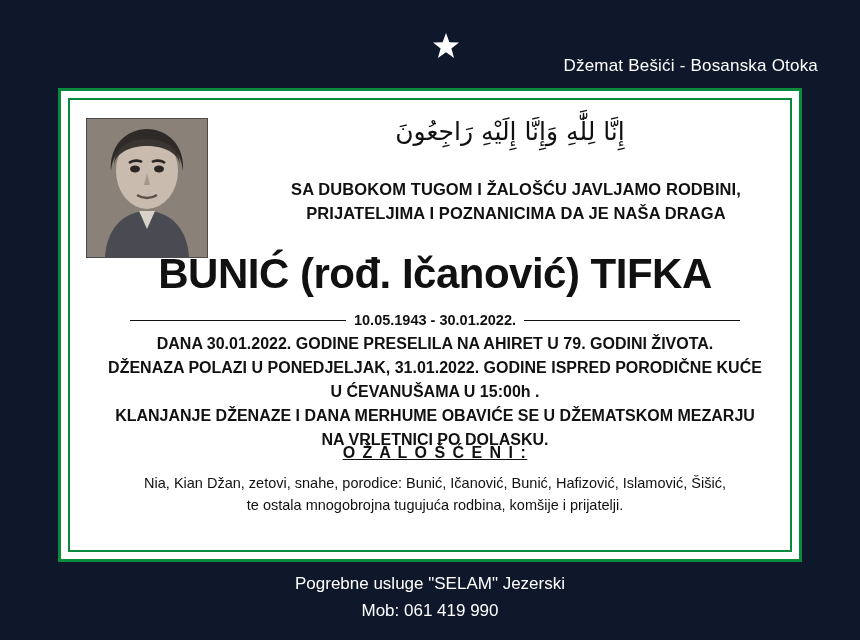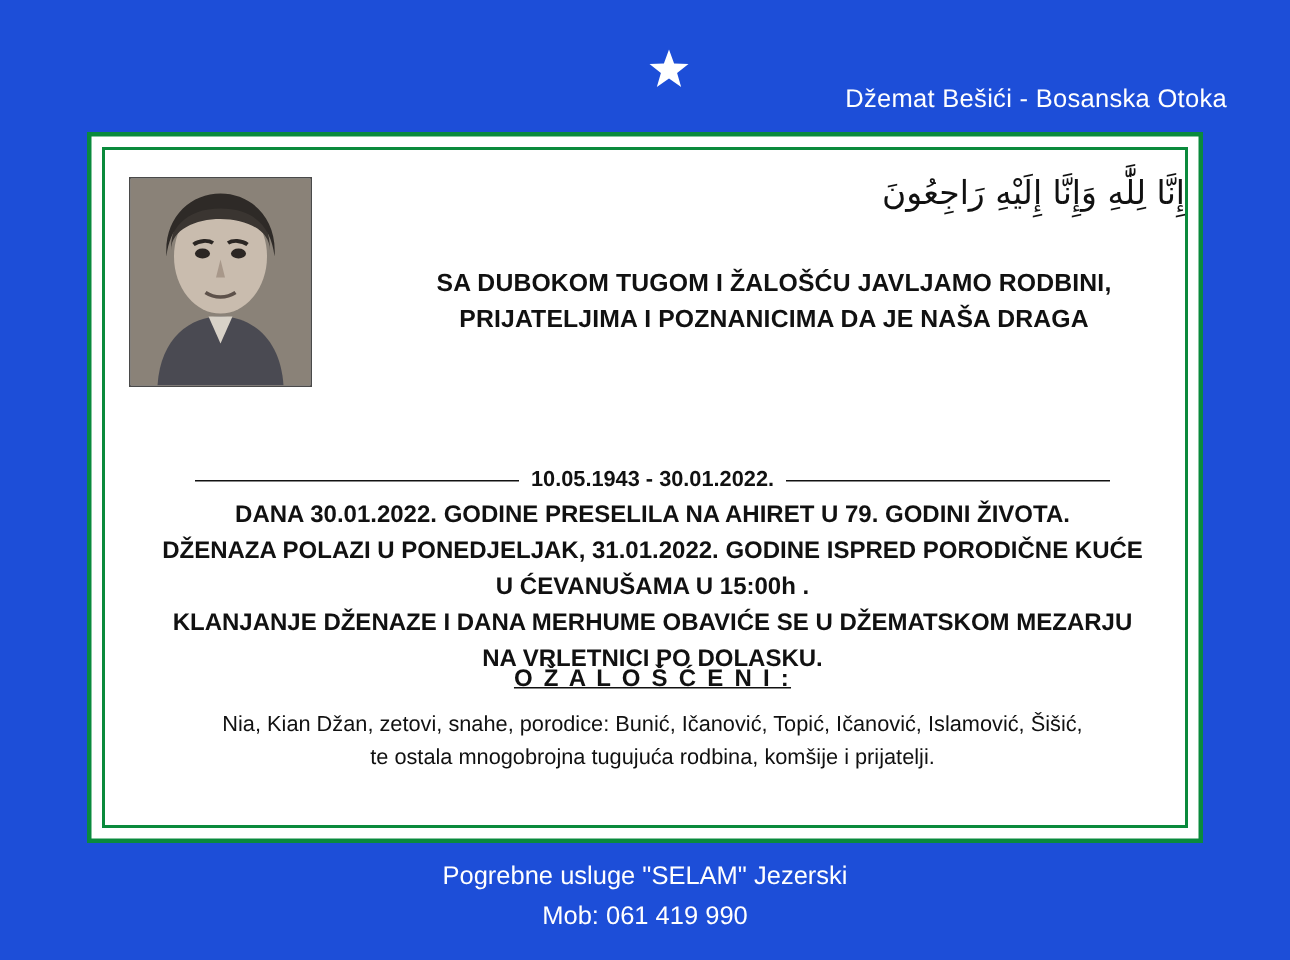--- a/index.html
+++ b/index.html
@@ -11,21 +11,21 @@
     width: 860px;
     height: 640px;
     background: #0a8a3c;
     font-family: "Liberation Sans", sans-serif;
     overflow: hidden;
   }
   .poster {
     position: relative;
     width: 860px;
     height: 640px;
-    background: #1d4ed8;
+    background: #0f172a;
   }
   
   .topbar {
     position: relative;
     height: 90px;
   }
   .crescent-wrap {
     position: absolute;
     left: 396px;
     top: 10px;
@@ -73,22 +73,23 @@
     overflow: hidden;
     background: #bdb7ae;
   }
   .photo svg { display: block; }
 
   .basmala {
     position: absolute;
     left: 160px;
     top: 16px;
     width: 560px;
+    text-align: center;
     font-family: "DejaVu Sans", sans-serif;
-    font-size: 22px;
+    font-size: 25px;
     color: #111;
     direction: rtl;
     line-height: 1.25;
   }
   .lede {
     position: absolute;
     left: 160px;
     top: 78px;
     width: 572px;
     text-align: center;
@@ -212,39 +213,40 @@
         </svg>
       </div>
 
       <div class="basmala">إِنَّا لِلَّٰهِ وَإِنَّا إِلَيْهِ رَاجِعُونَ</div>
 
       <div class="lede">
         <div>SA DUBOKOM TUGOM I ŽALOŠĆU JAVLJAMO RODBINI,</div>
         <div>PRIJATELJIMA I POZNANICIMA DA JE NAŠA DRAGA</div>
       </div>
 
+      <div class="name">BUNIĆ (rođ. Ičanović) TIFKA</div>
 
       <div class="dates-row">
         <div class="rule"></div>
         <div class="dates">10.05.1943 - 30.01.2022.</div>
         <div class="rule"></div>
       </div>
 
       <div class="body-lines">
         <div>DANA 30.01.2022. GODINE PRESELILA NA AHIRET U 79. GODINI ŽIVOTA.</div>
         <div>DŽENAZA POLAZI U PONEDJELJAK, 31.01.2022. GODINE ISPRED PORODIČNE KUĆE</div>
         <div>U ĆEVANUŠAMA U 15:00h .</div>
         <div>KLANJANJE DŽENAZE I DANA MERHUME  OBAVIĆE SE U DŽEMATSKOM MEZARJU</div>
         <div>NA VRLETNICI PO DOLASKU.</div>
       </div>
 
       <div class="ozalosceni">O Ž A L O Š Ć E N I :</div>
 
       <div class="family">
-        <div>Nia, Kian Džan, zetovi, snahe, porodice: Bunić, Ičanović, Topić, Ičanović, Islamović, Šišić,</div>
+        <div>Nia, Kian Džan, zetovi, snahe, porodice: Bunić, Ičanović, Bunić, Hafizović, Islamović, Šišić,</div>
         <div>te ostala mnogobrojna tugujuća rodbina, komšije i prijatelji.</div>
       </div>
 
     </div>
   </div>
 
   <div class="footer">
     <div>Pogrebne usluge "SELAM" Jezerski</div>
     <div>Mob: 061 419 990</div>
   </div>

